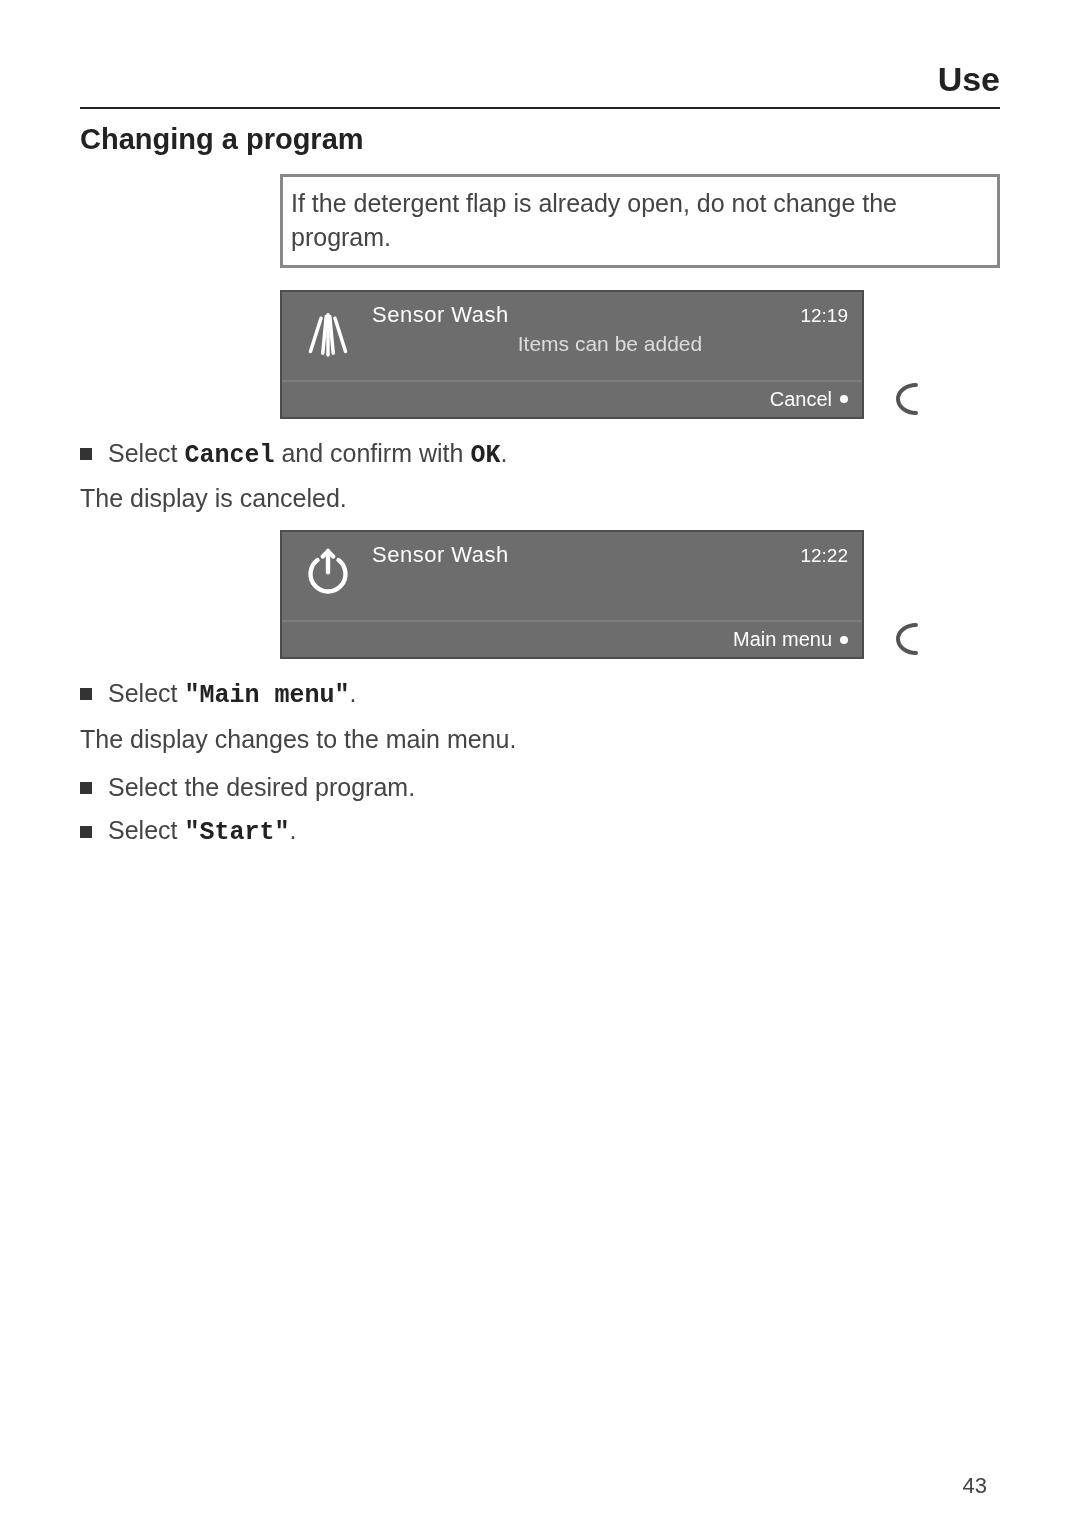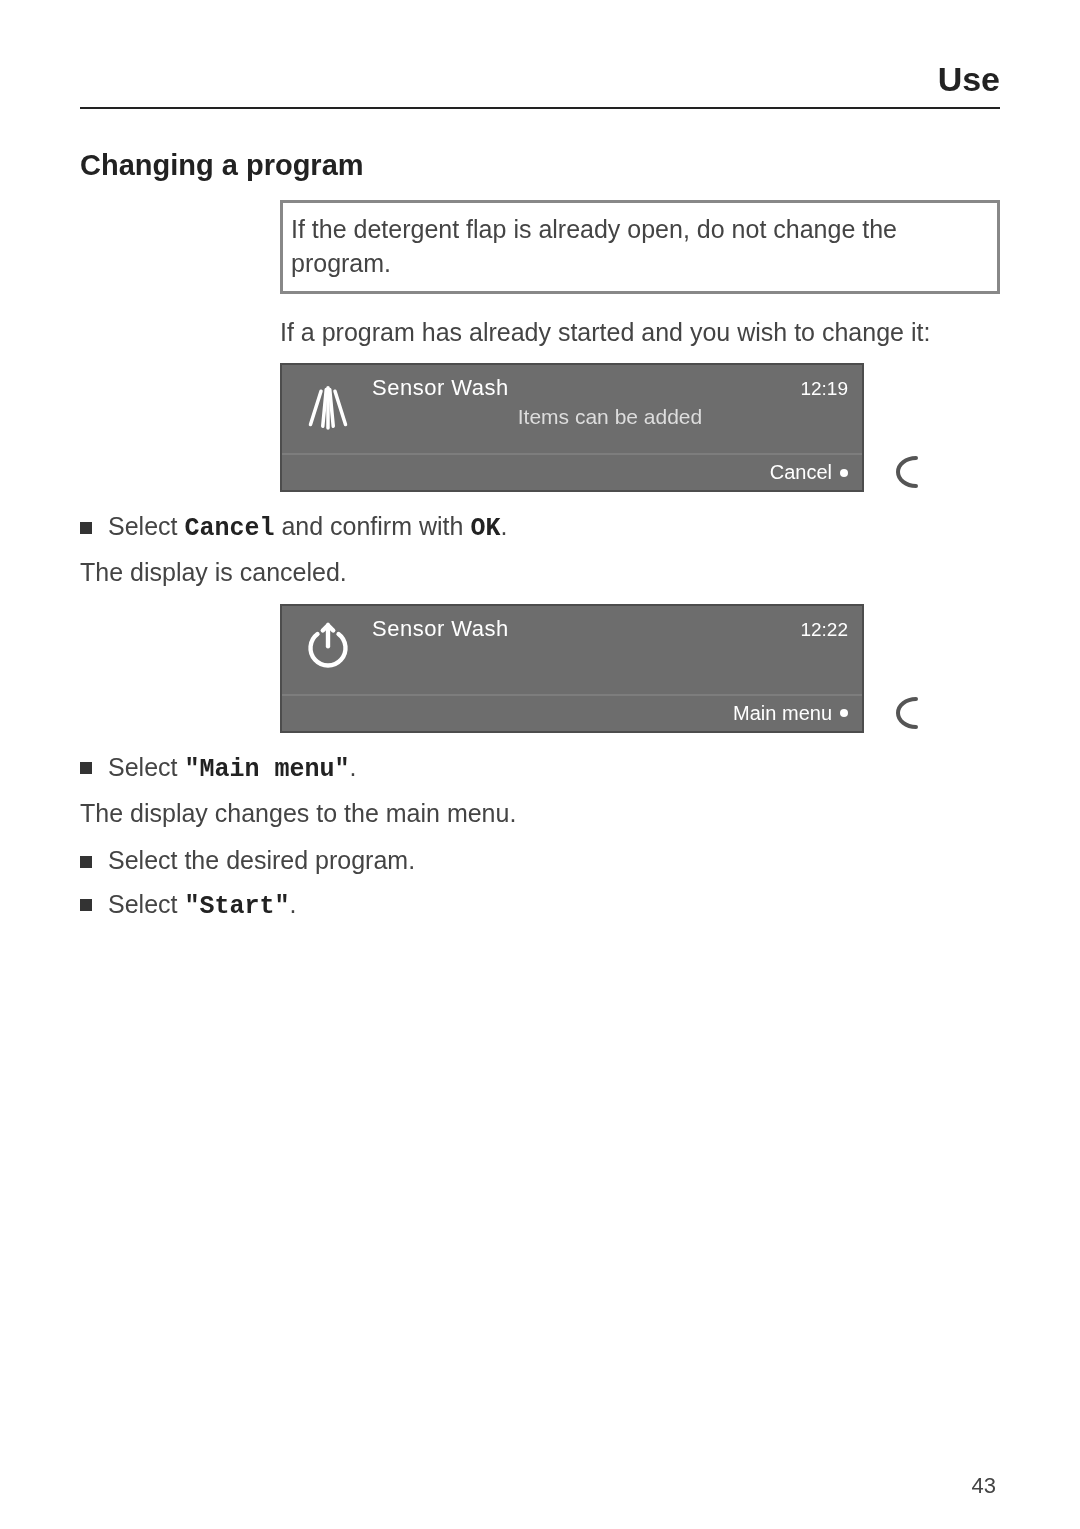--- a/index.html
+++ b/index.html
@@ -13,21 +13,21 @@
     font-family: Arial, Helvetica, sans-serif;
     color: #333;
     position: relative;
     box-sizing: border-box;
     padding: 60px 80px 40px 80px;
   }
   .header-rule {
     border-bottom: 2px solid #222;
     padding-bottom: 8px;
     text-align: right;
-    margin-bottom: 40px;
+    margin-bottom: 14px;
   }
   .header-title {
     font-size: 34px;
     font-weight: bold;
     color: #222;
   }
   .section-heading {
     font-size: 29px;
     font-weight: bold;
     color: #222;
@@ -152,38 +152,37 @@
   .soft-button {
     width: 40px;
     height: 32px;
     margin-left: 14px;
     margin-bottom: 4px;
   }
   .soft-button svg { display:block; }
   .page-number {
     position: absolute;
     bottom: 30px;
-    right: 84px;
+    right: 93px;
     font-size: 22px;
     color: #444;
   }
 </style>
 </head>
 <body>
 
 <div class="header-rule">
   <span class="header-title">Use</span>
 </div>
 
 <div class="section-heading">Changing a program</div>
 
 <div class="indented">
   <div class="callout-box">If the detergent flap is already open, do not change the program.</div>
 
-  <p class="body-text">If a program has already started and you wish to change it:</p>
 
   <div class="screen-wrap">
     <div class="screen">
       <div class="screen-top">
         <div class="screen-icon">
           <svg viewBox="0 0 64 64" width="56" height="56">
             <g stroke="#fff" stroke-width="4" stroke-linecap="round" fill="none">
               <line x1="12" y1="52" x2="24" y2="14"></line>
               <line x1="26" y1="54" x2="30" y2="12"></line>
               <line x1="38" y1="54" x2="34" y2="12"></line>

